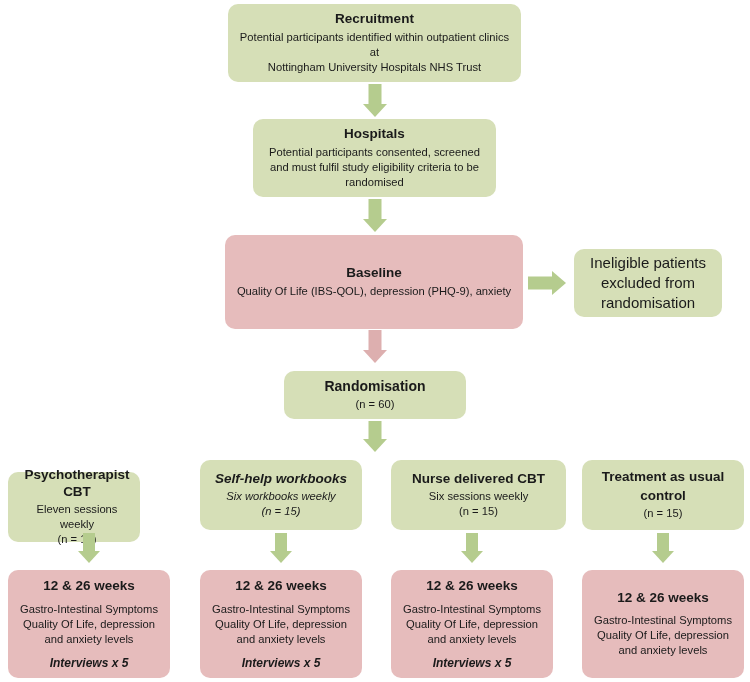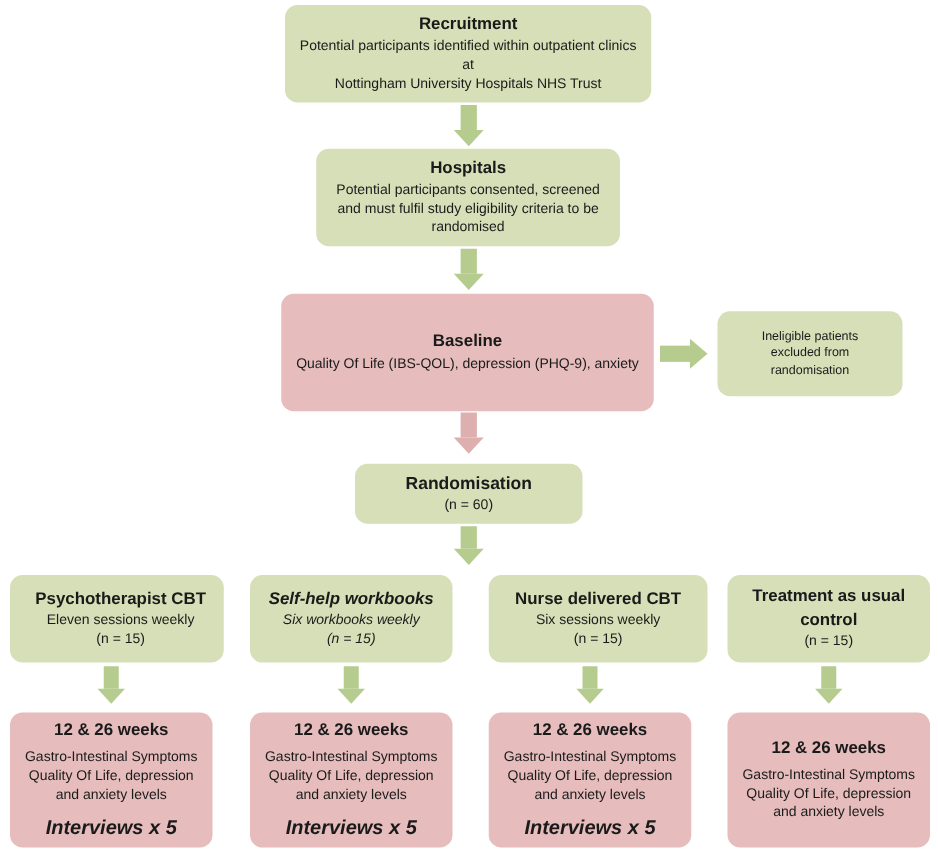--- a/index.html
+++ b/index.html
@@ -39,26 +39,26 @@
     line-height: 1.25;
     margin: 0 0 2px 0;
   }
   .title.big { font-size: 14px; }
   .sub {
     font-size: 11.2px;
     line-height: 1.34;
     margin: 0;
   }
   .note {
-    font-size: 10px;
+    font-size: 15px;
     line-height: 1.34;
     margin: 0;
   }
   .interviews {
-    font-size: 16px;
+    font-size: 12px;
     font-weight: bold;
     font-style: italic;
     margin: 9px 0 0 0;
     line-height: 1.2;
   }
   .gap-sm { height: 5px; }
 
   
   .arrow-down {
     position: absolute;
@@ -146,21 +146,21 @@
   <div class="box green" style="left:284px; top:371px; width:182px; height:48px;">
     <div class="title big">Randomisation</div>
     <div class="sub">(n = 60)</div>
   </div>
 
   <div class="arrow-down" style="left:375px; top:421px;">
     <div class="shaft" style="width:13px; height:18px; background:#b5cc8e;"></div>
     <div class="head" style="top:18px; border-left:12px solid transparent; border-right:12px solid transparent; border-top:13px solid #b5cc8e;"></div>
   </div>
 
-  <div class="box green" style="left:8px; top:460px; width:171px; height:70px;padding-left:16px;">
+  <div class="box green" style="left:8px; top:472px; width:132px; height:70px;padding-left:16px;">
     <div class="title">Psychotherapist CBT</div>
     <div class="sub">Eleven sessions weekly</div>
     <div class="sub">(n = 15)</div>
   </div>
   <div class="arrow-down" style="left:89px; top:533px;">
     <div class="shaft" style="width:12px; height:18px; background:#b5cc8e;"></div>
     <div class="head" style="top:18px; border-left:11px solid transparent; border-right:11px solid transparent; border-top:12px solid #b5cc8e;"></div>
   </div>
   <div class="box pink" style="left:8px; top:570px; width:162px; height:108px;">
     <div class="title">12 &amp; 26 weeks</div>

